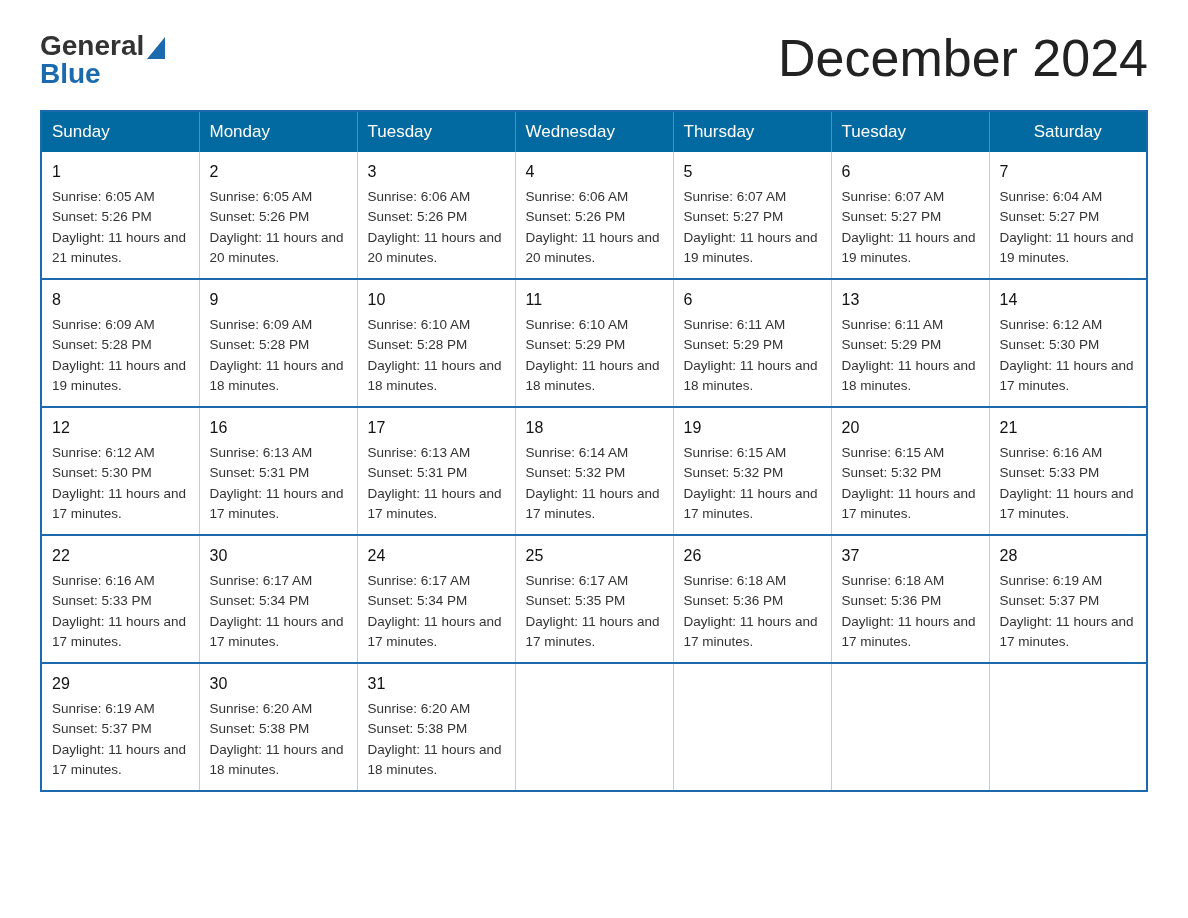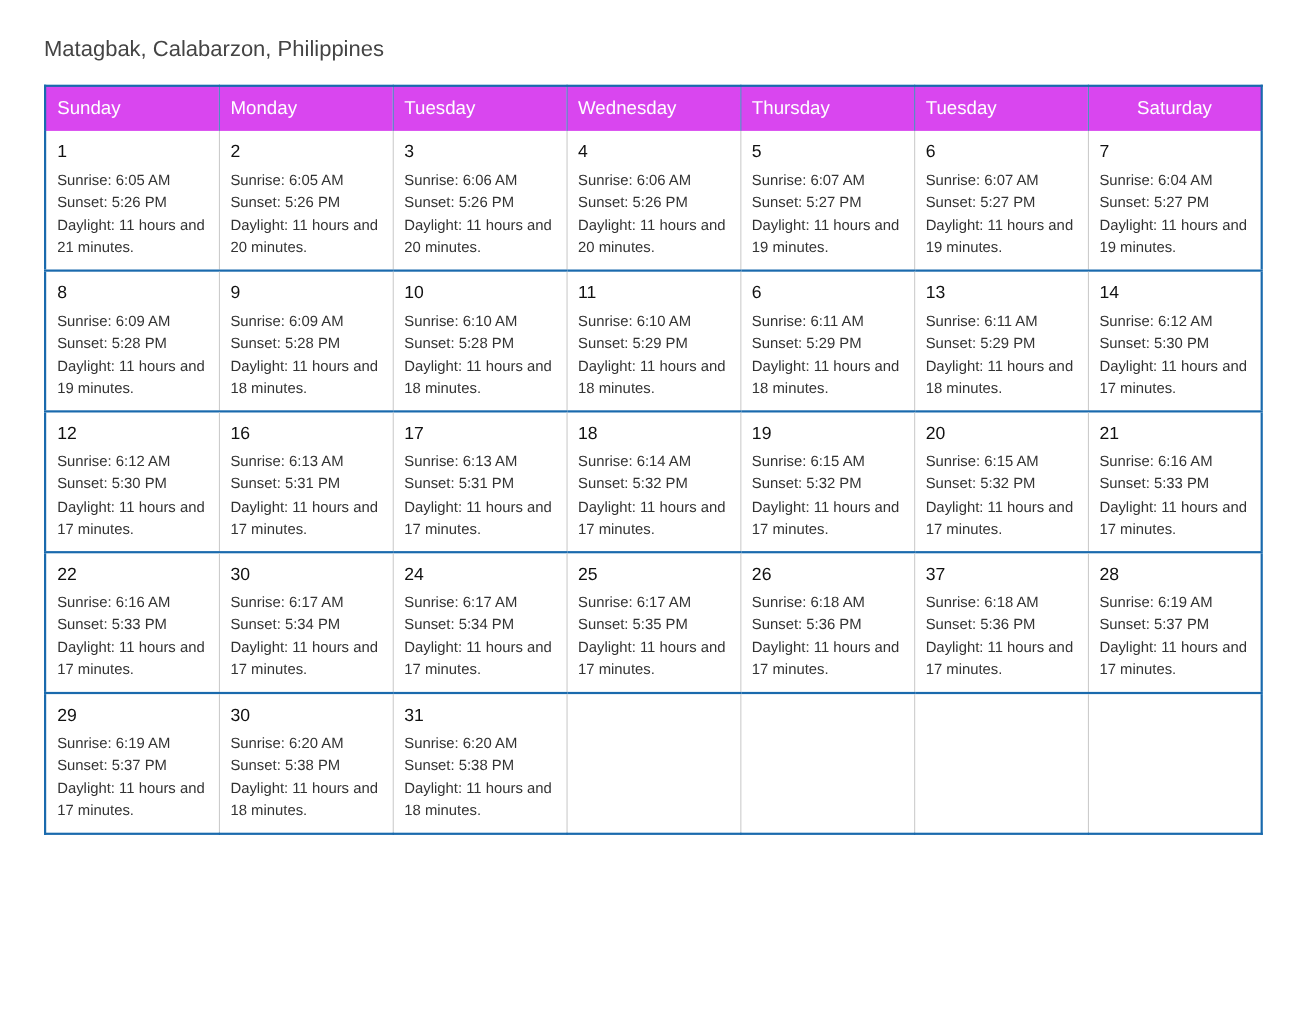--- a/index.html
+++ b/index.html
@@ -58,21 +58,21 @@
       font-size: 20px;
       color: #444;
       margin-top: 4px;
     }
     .calendar {
       width: 100%;
       border-collapse: collapse;
       border: 2px solid #1a6aad;
     }
     .calendar th {
-      background-color: #d946ef;
+      background-color: #0369a1;
       color: #fff;
       padding: 10px 10px;
       text-align: left;
       font-size: 17px;
       font-weight: normal;
       border-right: 1px solid #4d8fc0;
     }
     .calendar th:last-child {
       border-right: none;
       text-align: center;
@@ -100,22 +100,29 @@
       color: #111;
     }
     .empty-cell {
       background: #fff;
     }
   </style>
 </head>
 <body>
 
 <div class="header">
+  <div class="logo">
+    <div class="logo-text">
+      <span class="logo-general">General</span>
+      <div class="logo-triangle"></div>
+    </div>
+    <span class="logo-blue">Blue</span>
+  </div>
   <div class="title-section">
-    <div class="location">Matagbak, Calabarzon, Philippines</div>
+    <div class="month-year">December 2024</div>
   </div>
 </div>
 
 <table class="calendar">
   <thead>
     <tr>
     <th>Sunday</th>
         <th>Monday</th>
         <th>Tuesday</th>
         <th>Wednesday</th>

